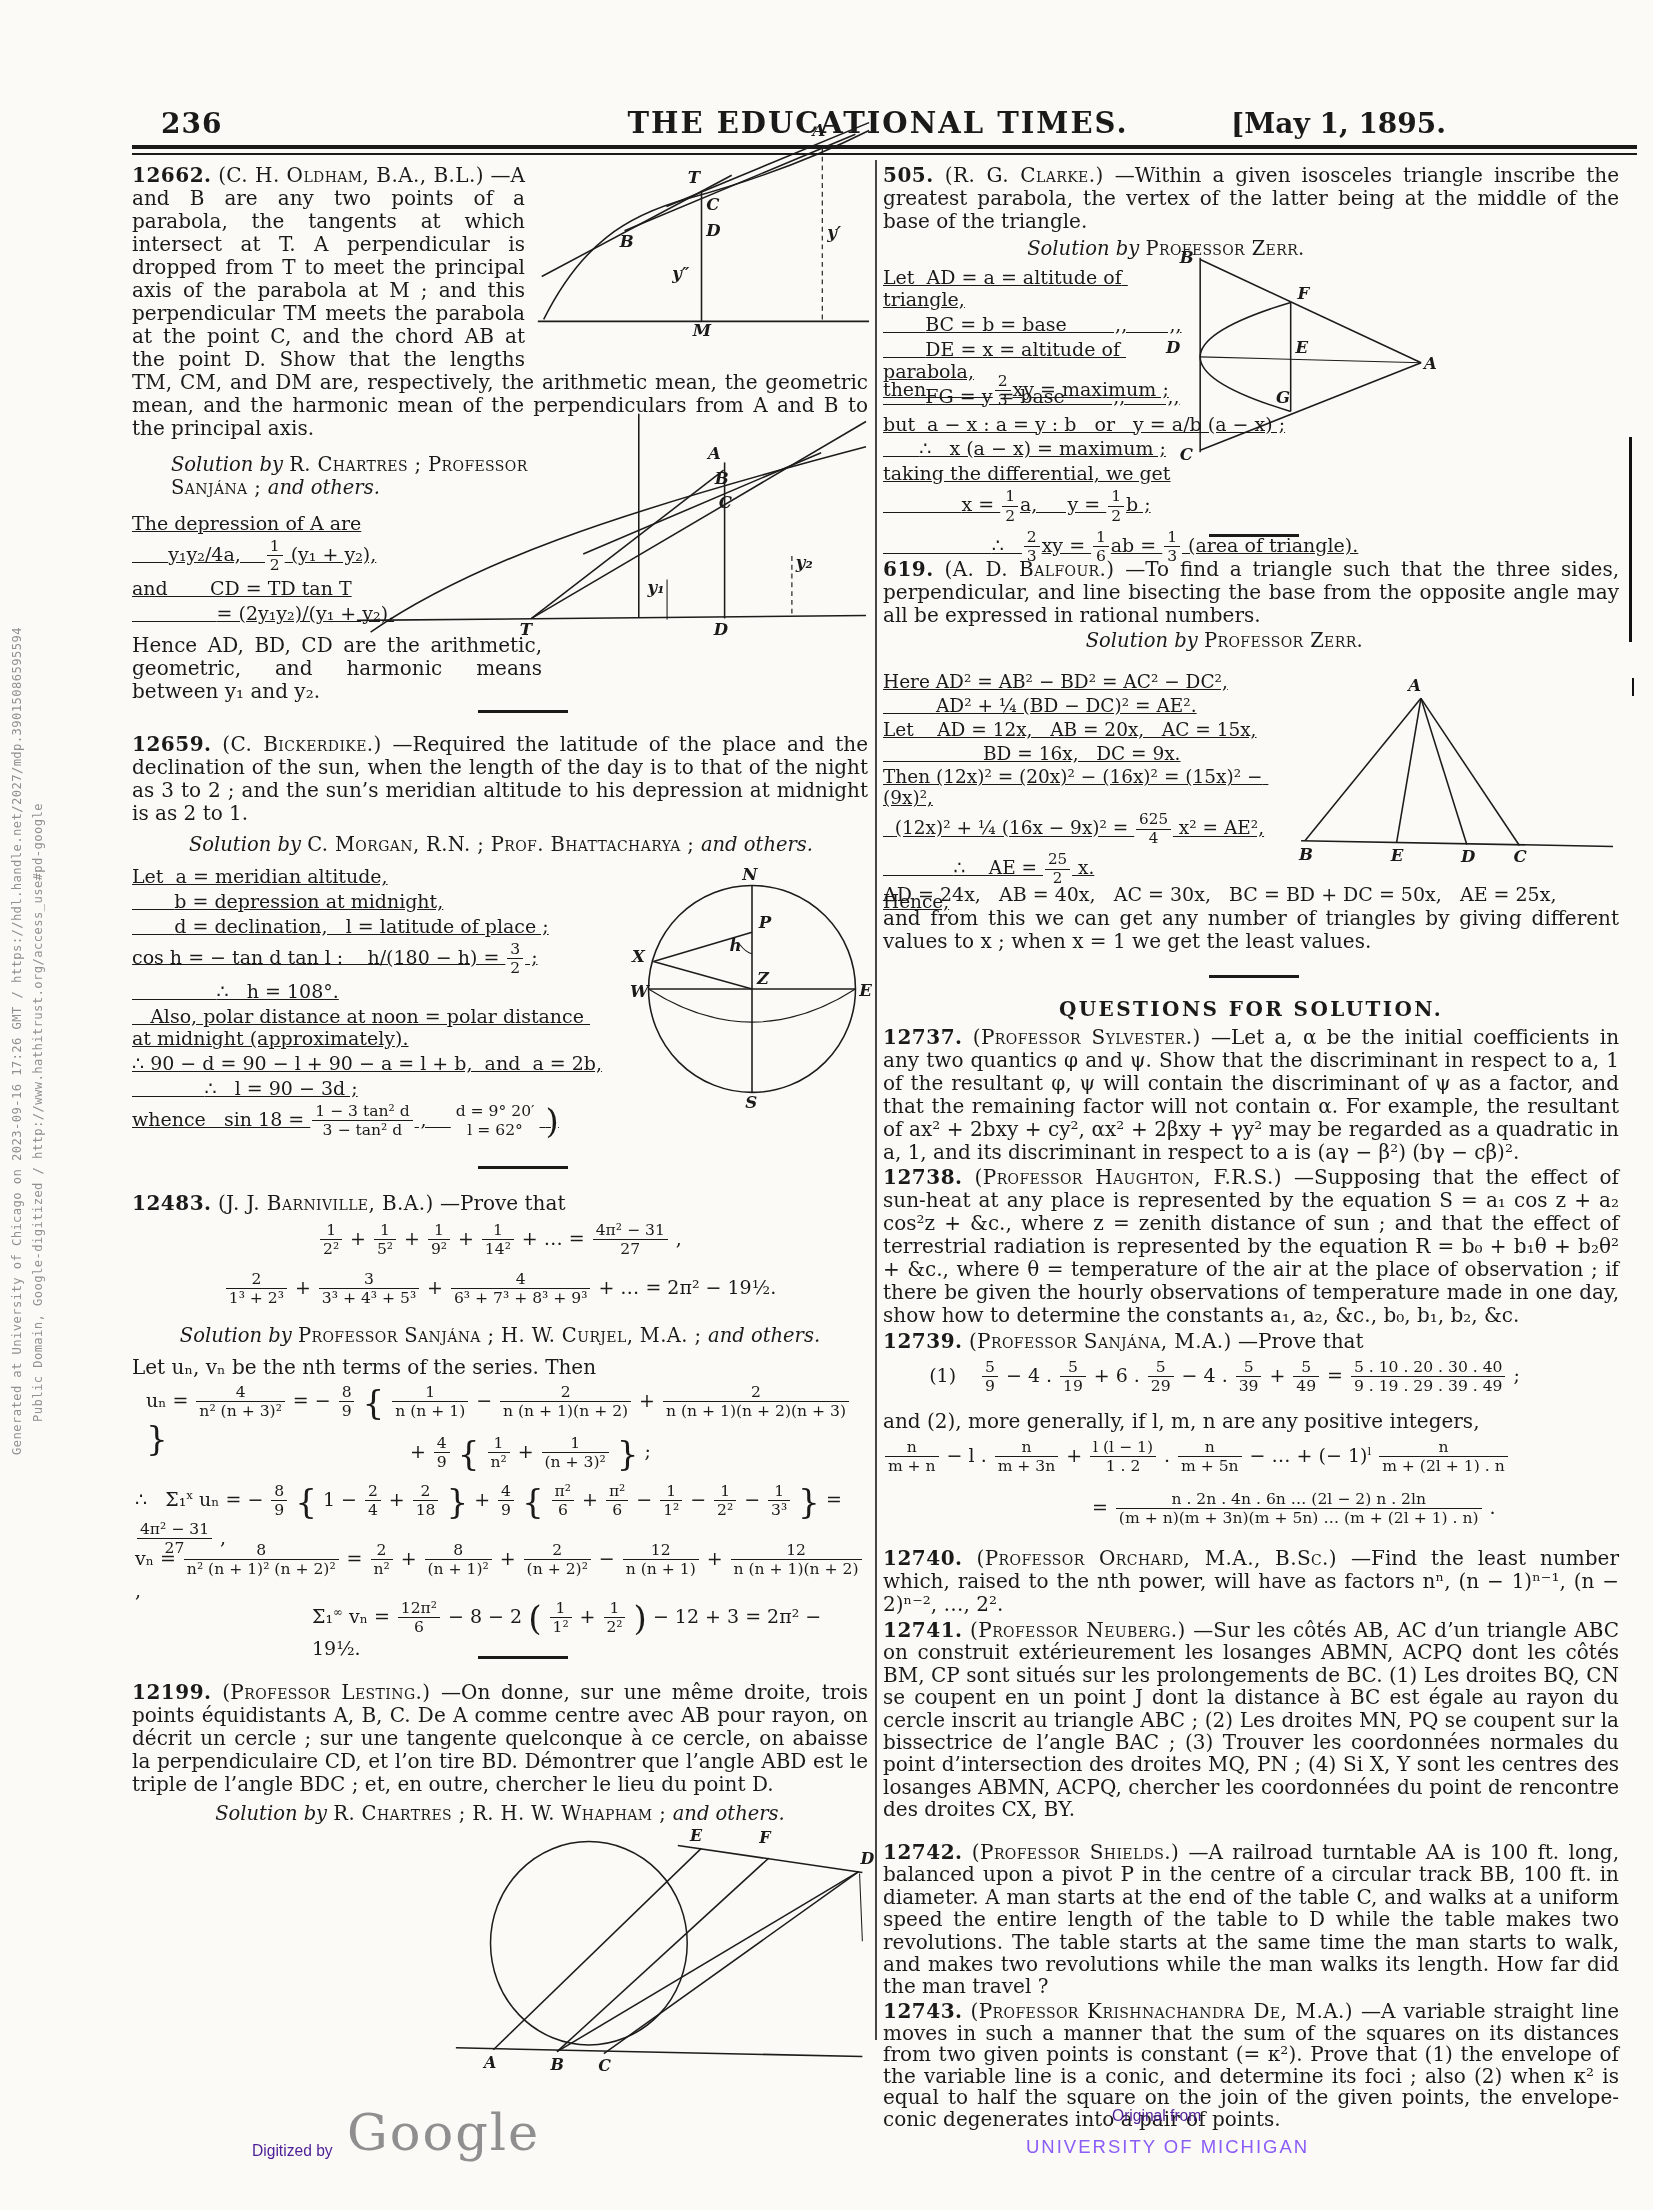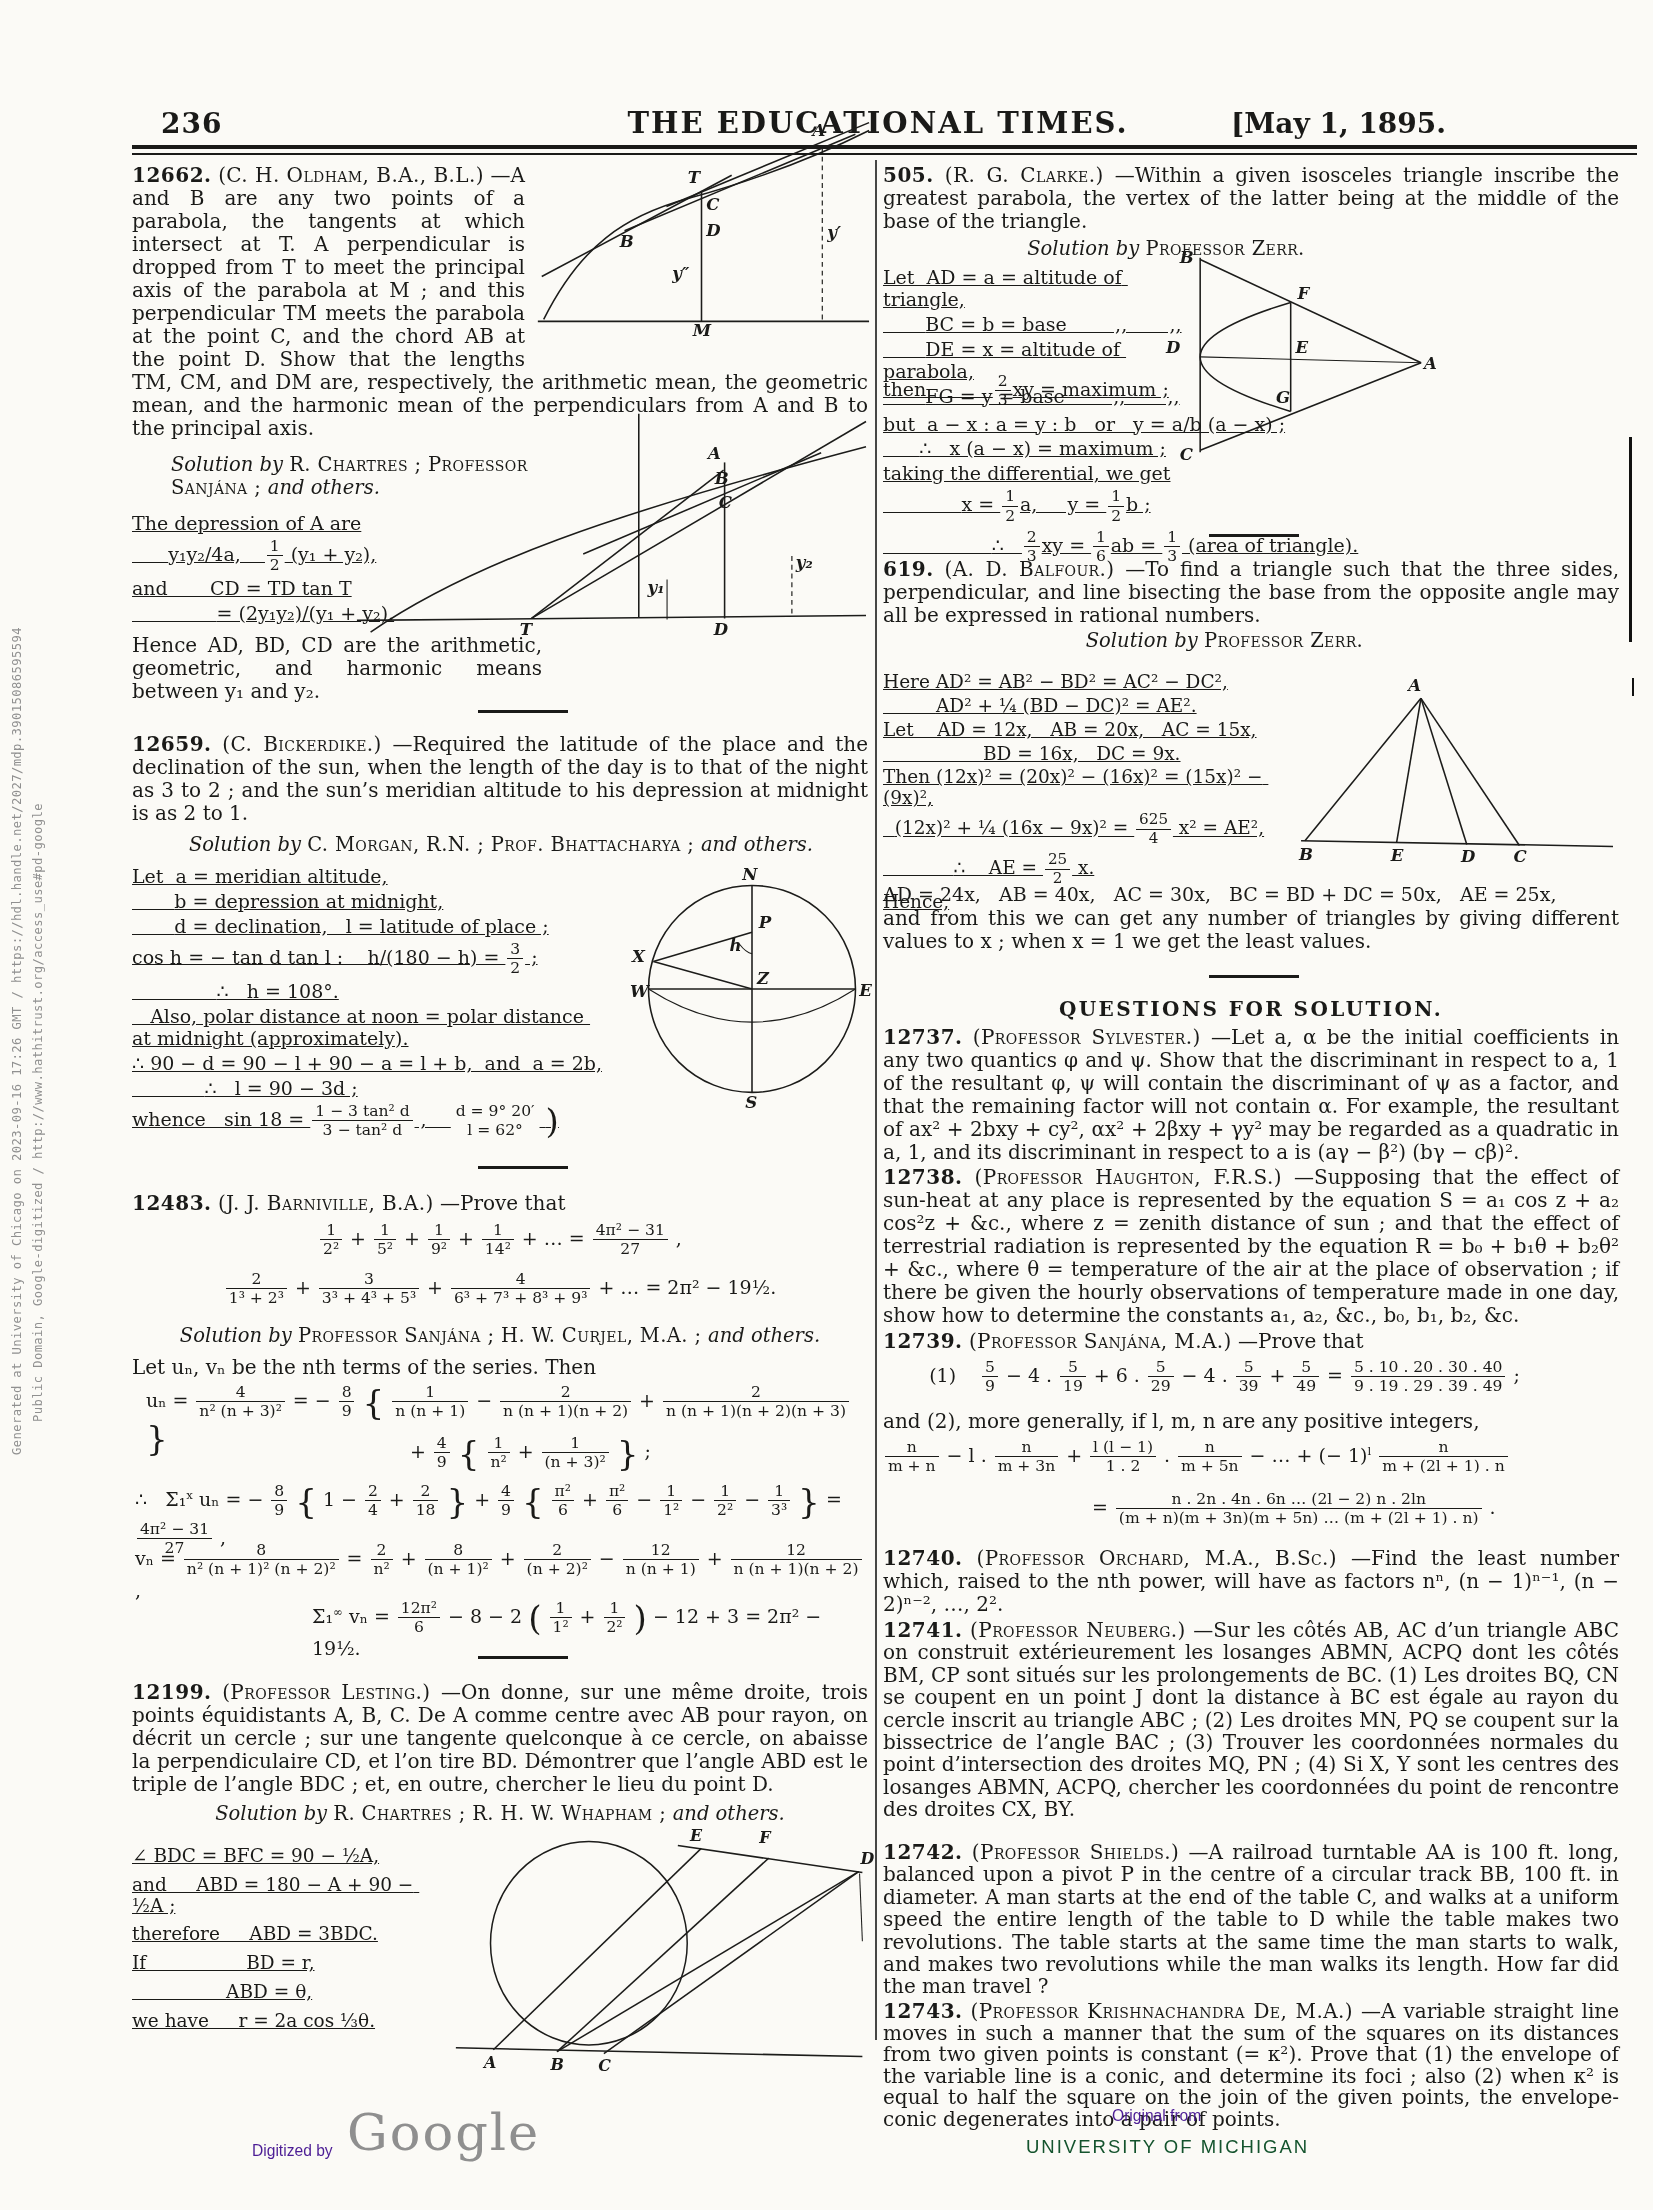--- a/index.html
+++ b/index.html
@@ -38,21 +38,21 @@
   svg.diag{overflow:visible;}
   svg.diag path, svg.diag line, svg.diag circle{stroke:#1c1c1a;stroke-width:1.6;fill:none;}
   svg.diag .thin{stroke-width:1.1;}
   svg.diag .dash{stroke-dasharray:5 4;stroke-width:1.2;}
   svg.diag text{font:italic 17px "DejaVu Serif",serif;fill:var(--ink);font-weight:bold;}
   
   .mnote{transform:rotate(-90deg);transform-origin:0 0;white-space:nowrap;color:#909090;
          font-family:"DejaVu Sans Mono",monospace;font-size:12.2px;letter-spacing:0.4px;}
   .foot-small{font-family:"Liberation Sans",sans-serif;font-size:15.6px;color:#4c1d95;}
   .glogo{font-family:"DejaVu Serif",serif;font-size:51px;color:#8f8f8f;letter-spacing:2px;}
-  .funiv{font-family:"Liberation Sans",sans-serif;font-size:18.5px;color:#14532d;letter-spacing:2px;}
+  .funiv{font-family:"Liberation Sans",sans-serif;font-size:18.5px;color:#8b5cf6;letter-spacing:2px;}
 </style>
 </head>
 <body>
 
 <div class="page">
 
   <div class="abs hnum" style="left:161px;top:107px;">236</div>
   <div class="abs htitle" style="left:878px;top:106px;">THE EDUCATIONAL TIMES.</div>
   <div class="abs hdate" style="left:1231px;top:107px;">[May 1, 1895.</div>
   <div class="abs rule" style="left:132px;top:145px;width:1505px;height:3.9px;"></div>
@@ -201,24 +201,20 @@
     <g>
         <text x="268" y="12">E</text>
         <text x="342" y="14">F</text>
         <text x="450" y="36">D</text>
         <text x="48" y="247">A</text>
         <text x="119" y="249">B</text>
         <text x="170" y="250">C</text>
       </g>
   </svg>
 
-  <div class="abs" style="left:132px;top:1837px;width:736px;">
-    <span class="spc" style="width:429px;height:244px;"></span>
-    <div class="lines loose" style="font-size:18.5px;"><div class="mline">∠ BDC = BFC = 90 − ½A,</div><div class="mline">and     ABD = 180 − A + 90 − ½A ;</div><div class="mline">therefore     ABD = 3BDC.</div><div class="mline">If                 BD = r,</div><div class="mline">                ABD = θ,</div><div class="mline">we have     r = 2a cos ⅓θ.</div></div>
-  </div>
 
   <p class="abs para" style="left:883px;top:164px;width:736px;margin:0;">
     <span class="num">505.</span>
     <span class="sc">(R. G. Clarke.)</span>
     <span>—Within a given isosceles triangle inscribe the greatest parabola, the vertex of the latter being at the middle of the base of the triangle.</span>
   </p>
 
   <p class="abs sol center" style="left:883px;top:237px;width:566px;margin:0;">
     <i>Solution by </i><span class="sc">Professor Zerr.</span><i></i>
   </p>

